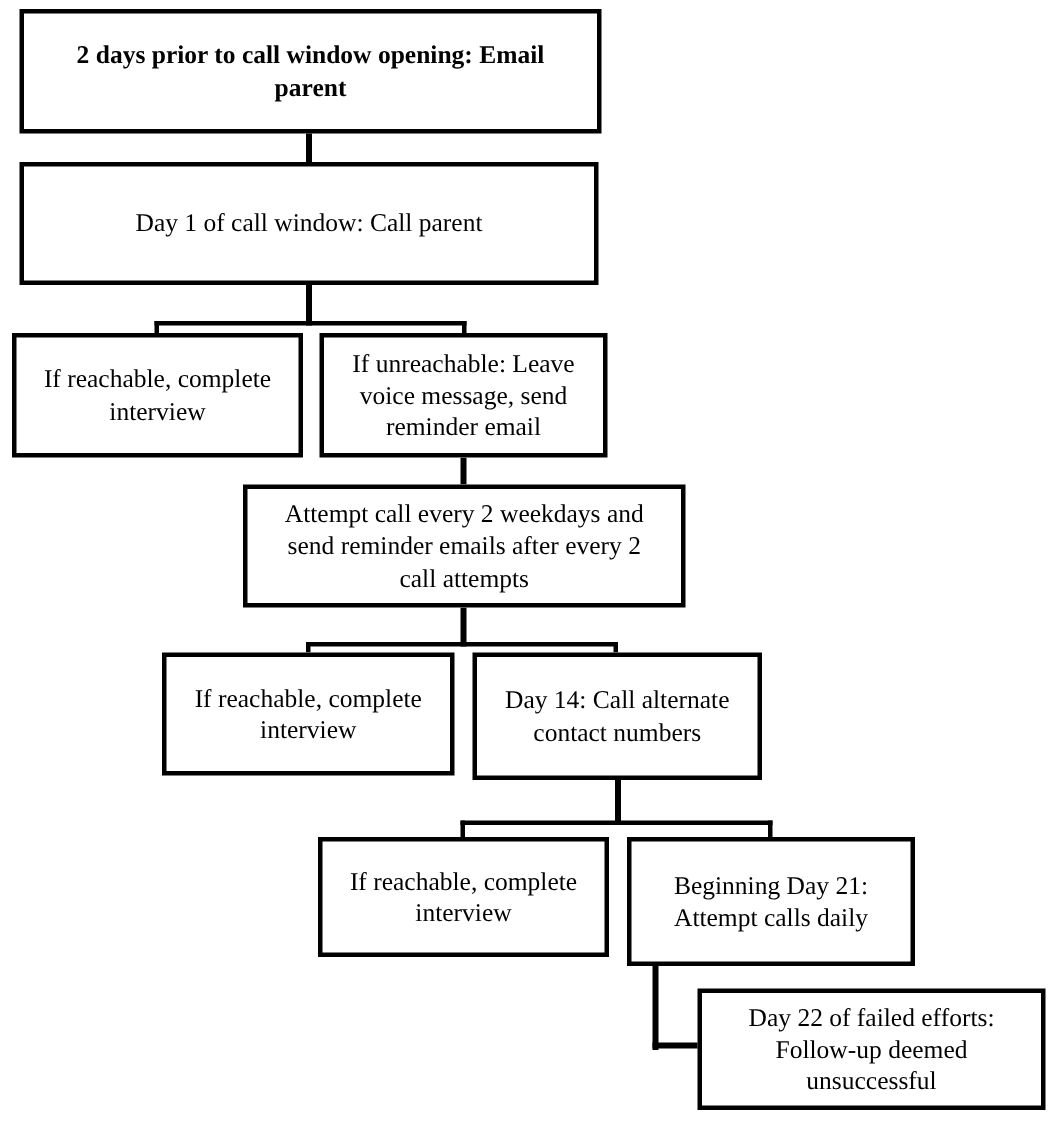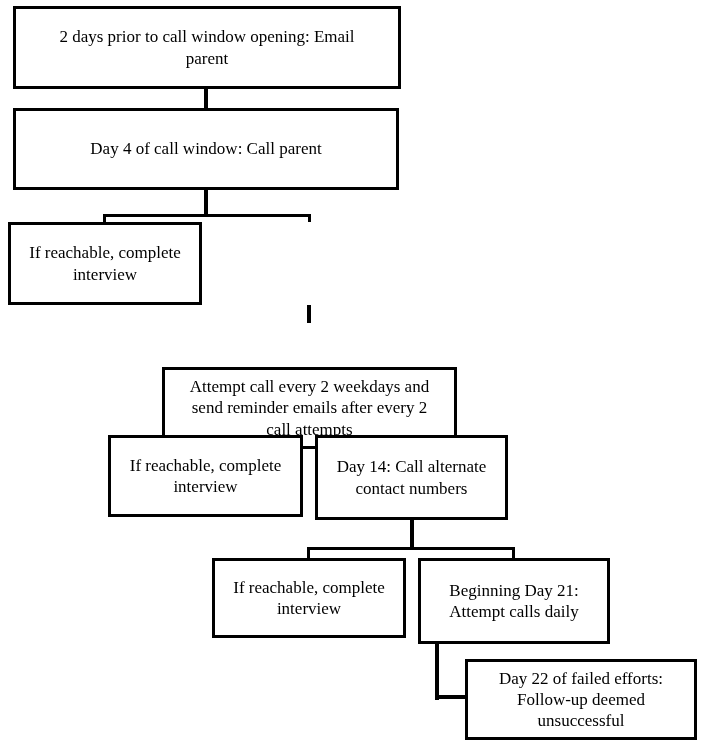--- a/index.html
+++ b/index.html
@@ -26,25 +26,25 @@
     line-height: 1.24;
     padding: 2px 6px;
     z-index: 2;
   }
   .line {
     position: absolute;
     background: #000000;
     z-index: 1;
   }
   
-  #b1  { left: 13px;  top: 6px;   width: 388px; height: 83px; }
+  #b1  { left: 13px;  top: 6px;   width: 388px; height: 83px; font-weight: bold; }
   #b2  { left: 13px;  top: 108px; width: 386px; height: 82px; }
   #b3a { left: 8px;   top: 222px; width: 194px; height: 83px; }
   #b3b { left: 213px; top: 222px; width: 192px; height: 83px; }
-  #b4  { left: 162px; top: 323px; width: 295px; height: 82px; margin-top: 44px; }
+  #b4  { left: 162px; top: 323px; width: 295px; height: 82px; }
   #b5a { left: 108px; top: 435px; width: 195px; height: 82px; }
   #b5b { left: 315px; top: 435px; width: 193px; height: 85px; text-align: center; }
   #b6a { left: 212px; top: 558px; width: 194px; height: 80px; }
   #b6b { left: 418px; top: 558px; width: 192px; height: 86px; }
   #b7  { left: 465px; top: 659px; width: 232px; height: 81px; }
   
   #l1  { left: 204px; top: 88px;  width: 4px;   height: 22px; } 
   #l2  { left: 204px; top: 190px; width: 4px;   height: 27px; } 
   #l3  { left: 103px; top: 214px; width: 208px; height: 3px; }  
   #l4  { left: 103px; top: 214px; width: 3px;   height: 8px; }  
@@ -61,23 +61,26 @@
   #l15 { left: 435px; top: 638px; width: 4px;   height: 62px; } 
   #l16 { left: 435px; top: 695px; width: 31px;  height: 4px; }  
 </style>
 </head>
 <body>
 
 <div id="canvas">
 
   <div class="node" id="b1">2 days prior to call window opening: Email
 parent</div>
-  <div class="node" id="b2">Day 4 of call window: Call parent</div>
+  <div class="node" id="b2">Day 1 of call window: Call parent</div>
   <div class="node" id="b3a">If reachable, complete
 interview</div>
+  <div class="node" id="b3b">If unreachable: Leave
+voice message, send
+reminder email</div>
   <div class="node" id="b4">Attempt call every 2 weekdays and
 send reminder emails after every 2
 call attempts</div>
   <div class="node" id="b5a">If reachable, complete
 interview</div>
   <div class="node" id="b5b">Day 14: Call alternate
 contact numbers</div>
   <div class="node" id="b6a">If reachable, complete
 interview</div>
   <div class="node" id="b6b">Beginning Day 21:

